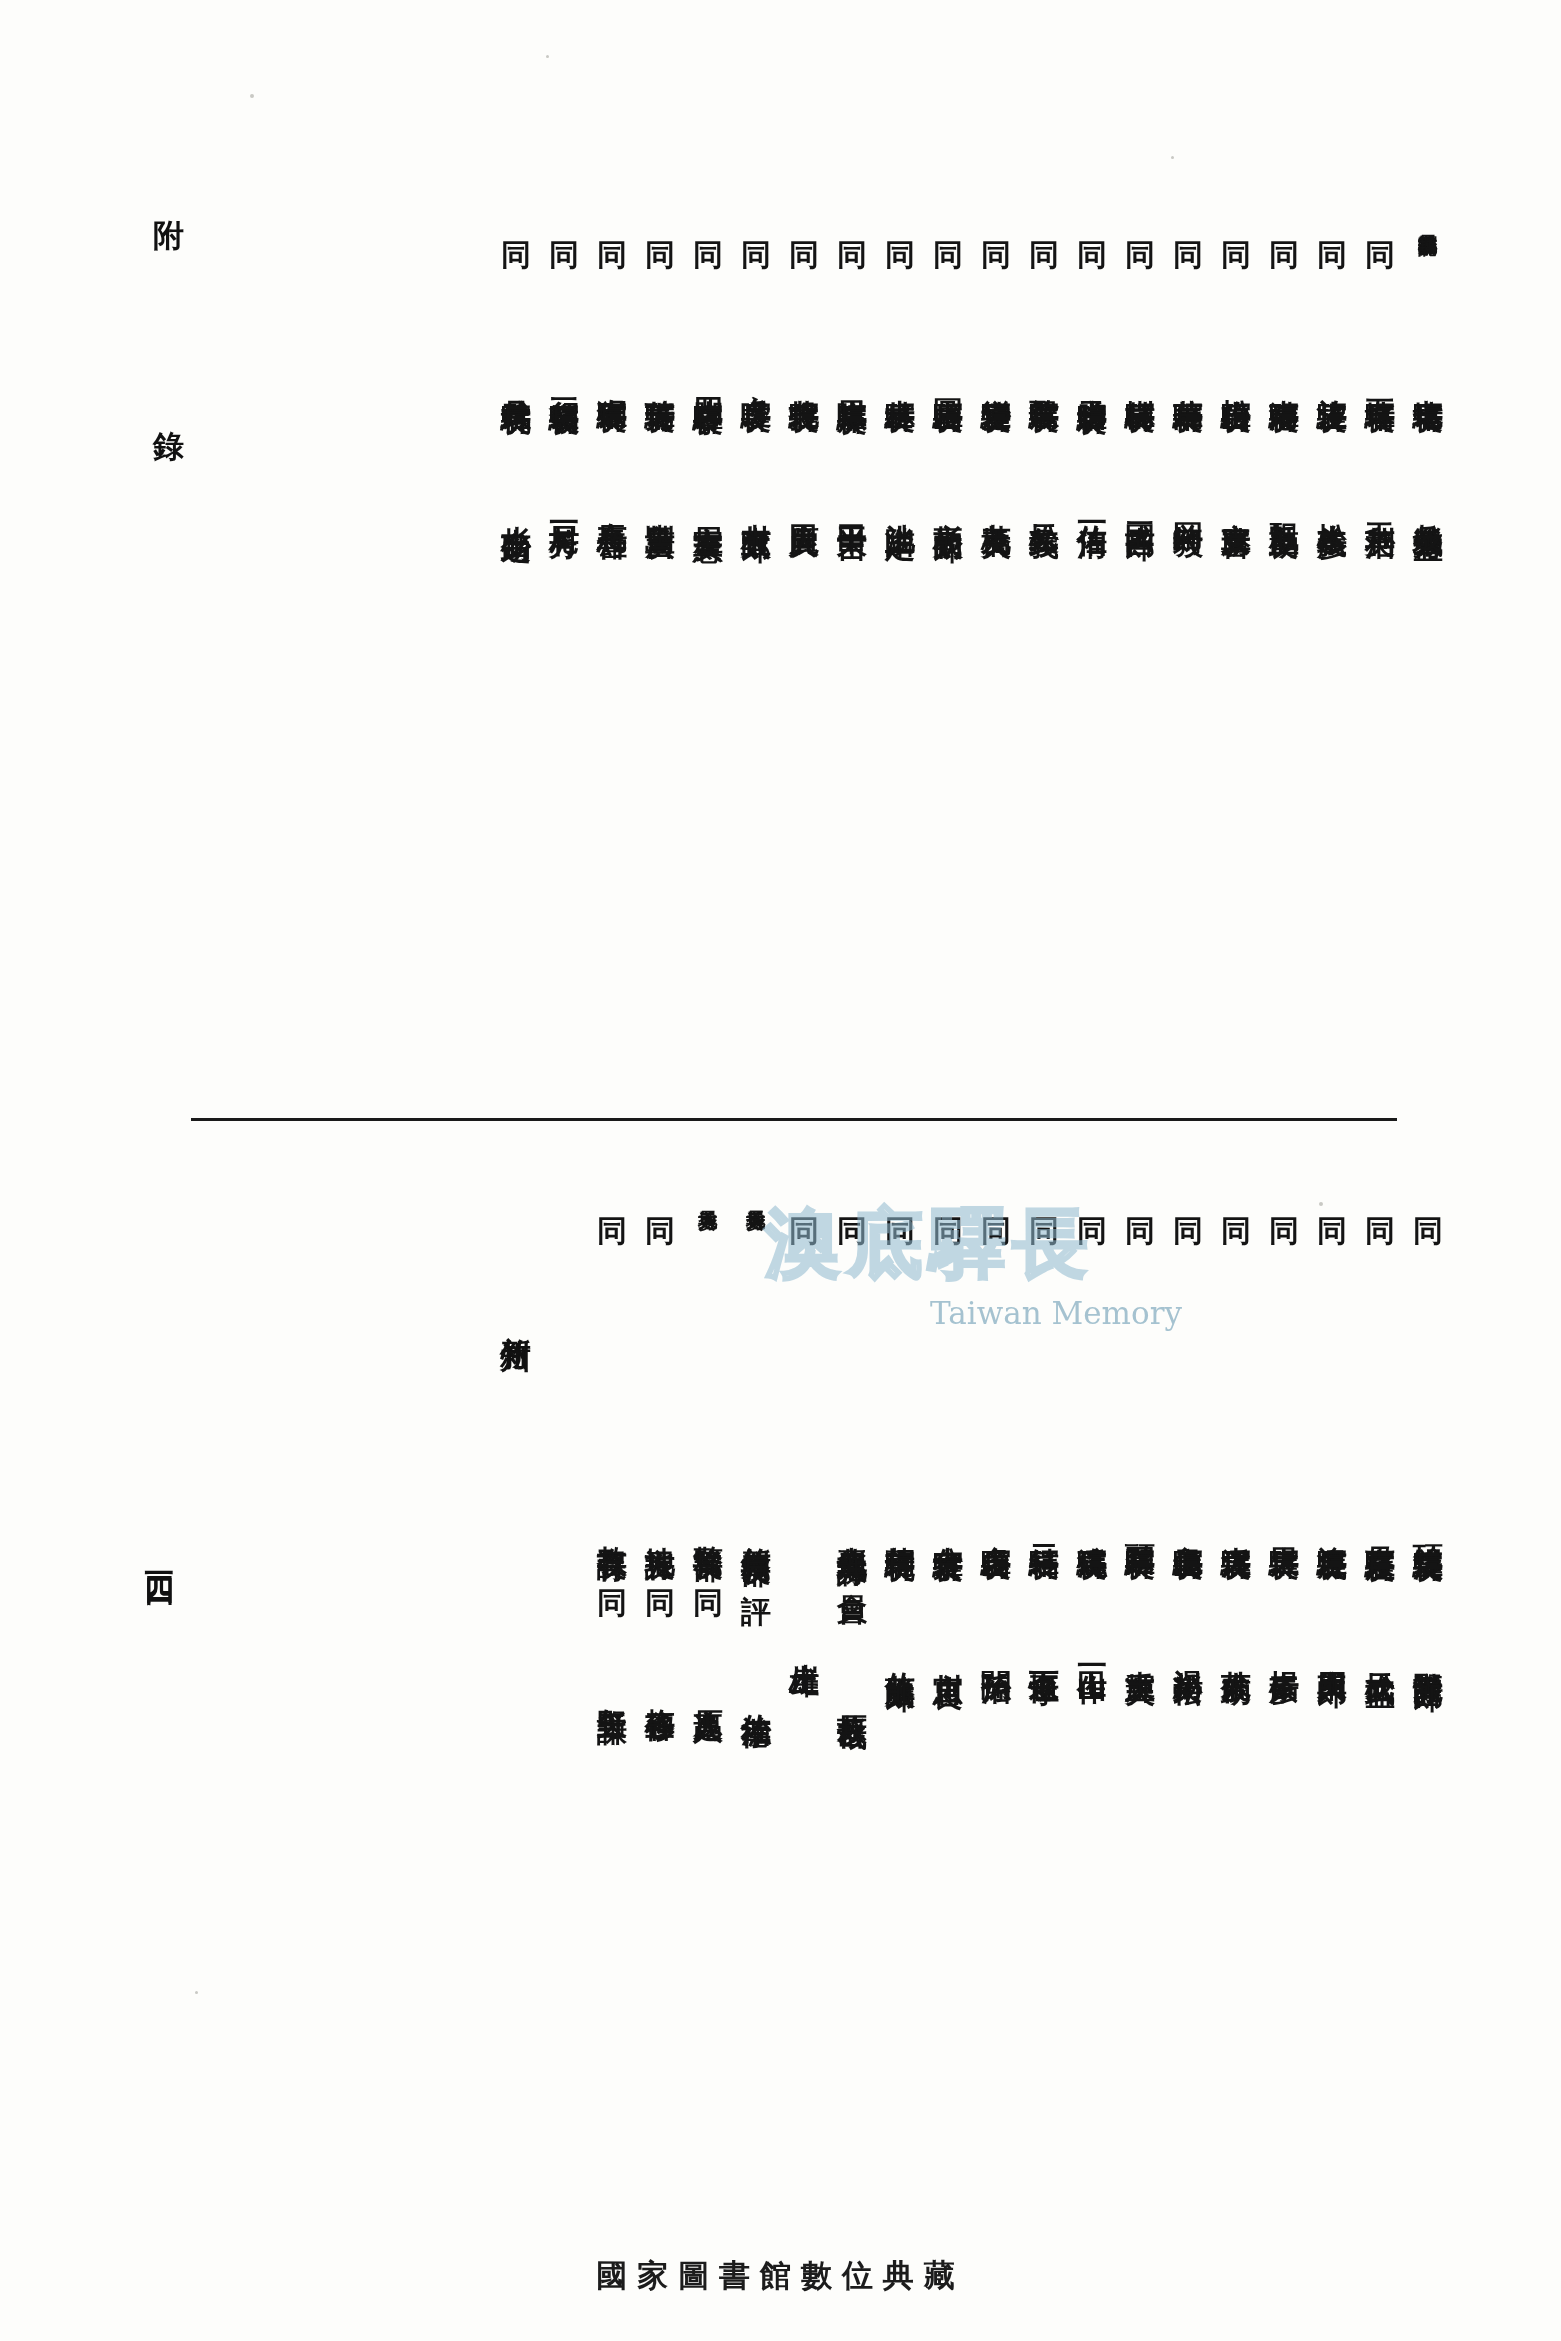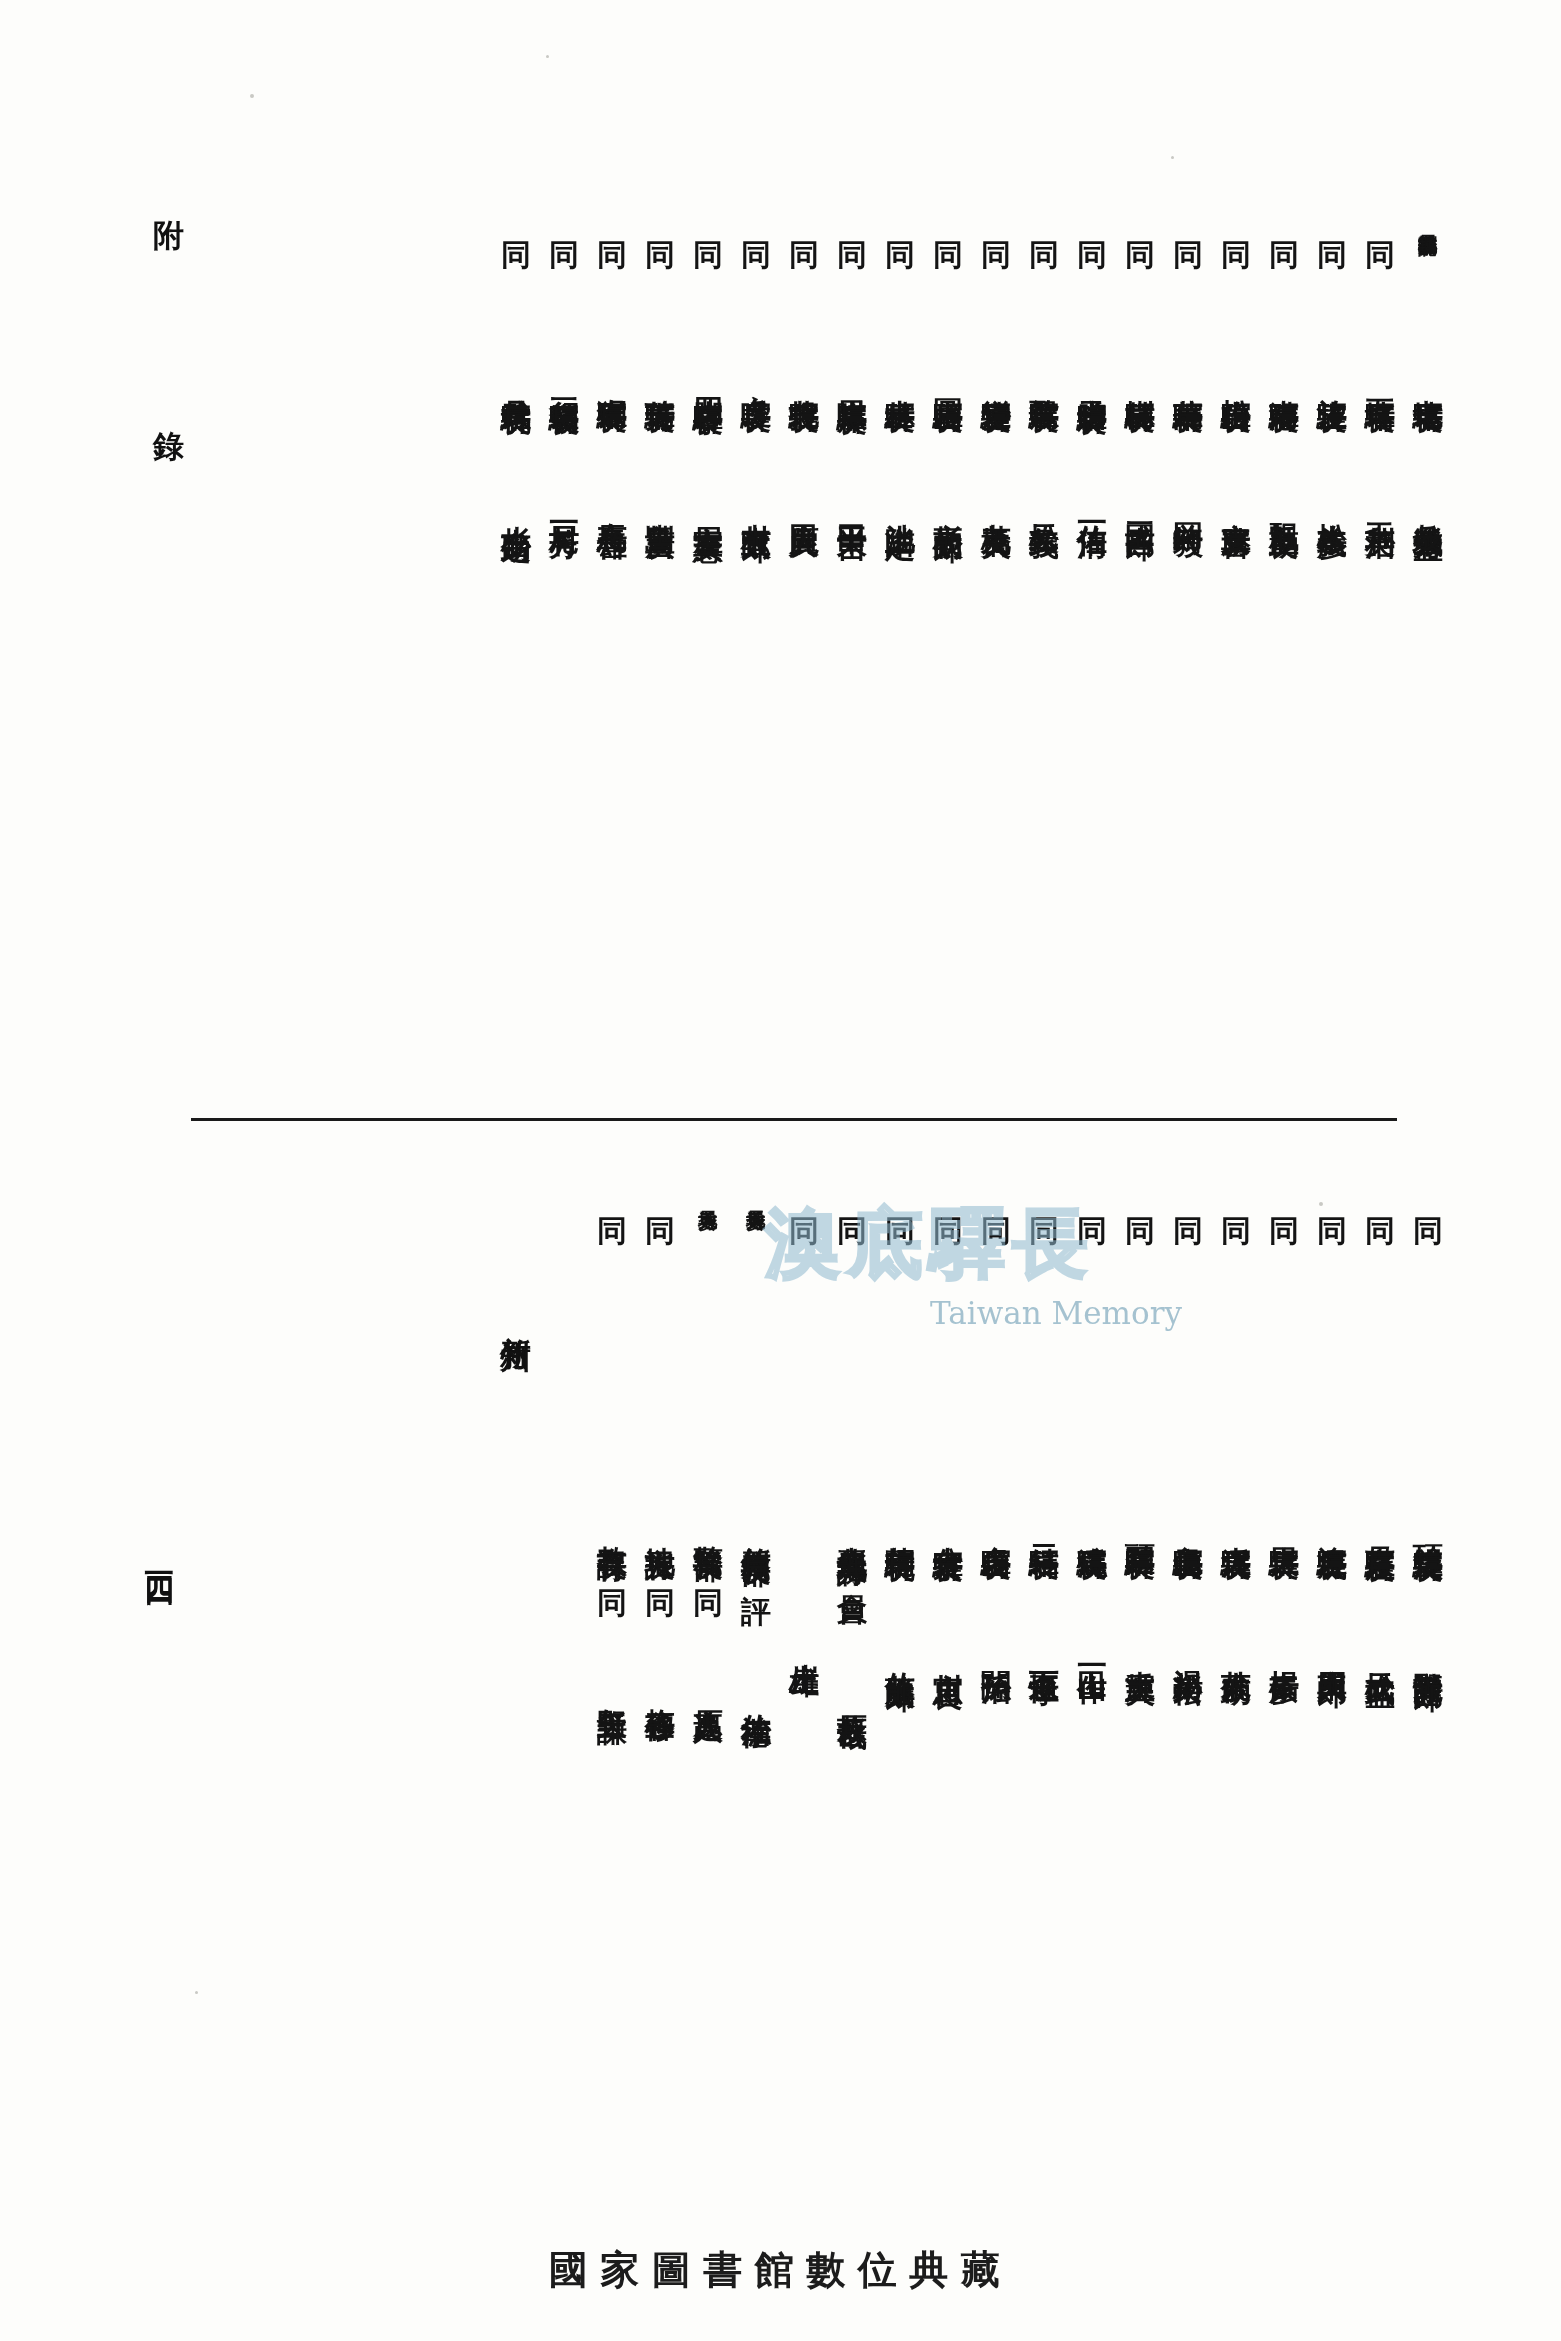--- a/index.html
+++ b/index.html
@@ -150,21 +150,21 @@
     white-space: nowrap;
     margin-left: 48px;
   }
 
   
   .footer {
     position: absolute;
     left: 0; bottom: 45px;
     width: 1561px;
     text-align: center;
-    font-size: 39px;
+    font-size: 31px;
     font-weight: 700;
     letter-spacing: 0.32em;
     color: #1c1c1c;
   }
 
   
   .speck { position:absolute; background:#c9c9c4; border-radius:50%; }
 </style>
 </head>
 <body>

